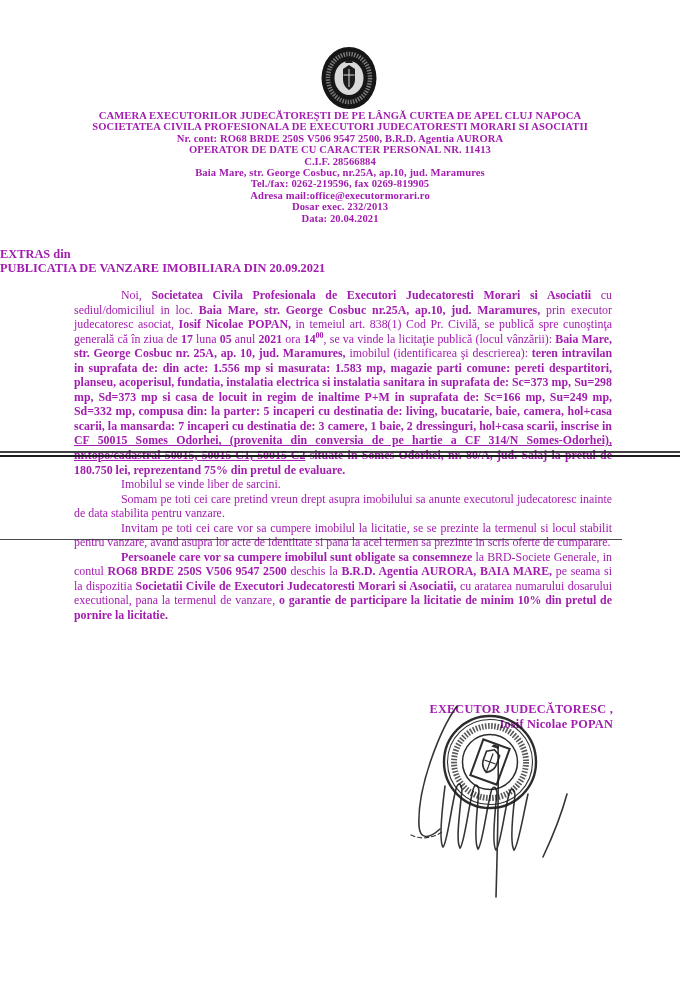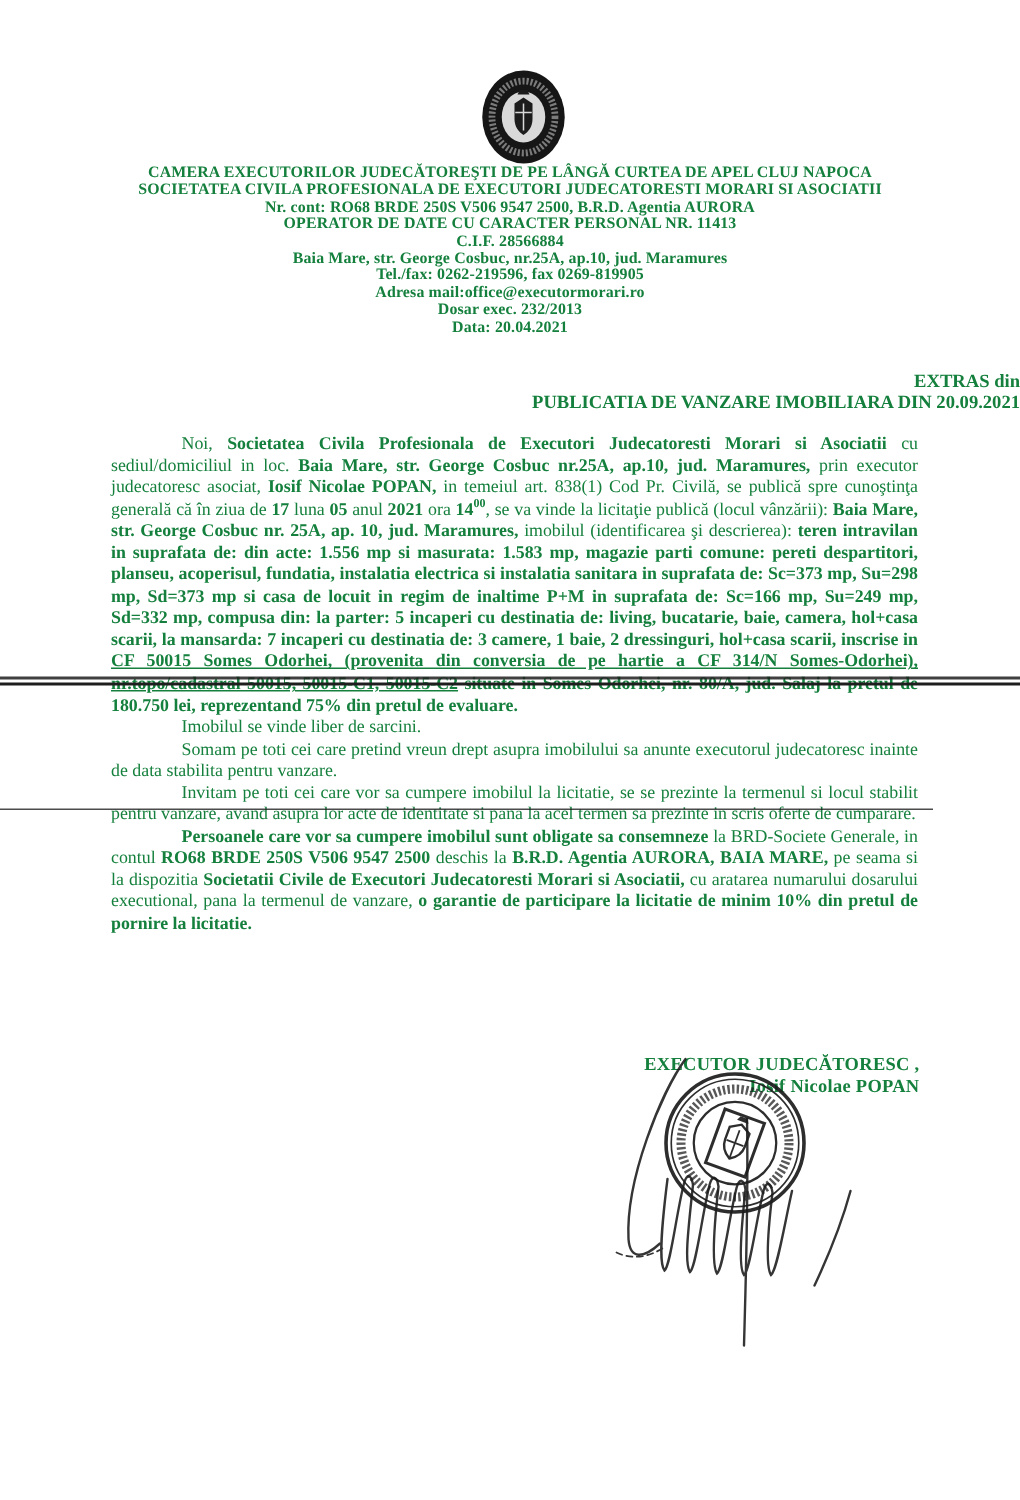--- a/index.html
+++ b/index.html
@@ -1,33 +1,33 @@
 <!DOCTYPE html>
 <html><head>
 <meta charset="utf-8">
 <style>
   * { margin:0; padding:0; box-sizing:border-box; }
   html,body { background:#e8e8e8; }
   .page {
     position:relative; width:680px; height:1000px; margin:0 auto;
     background:#ffffff; overflow:hidden;
-    font-family:"Liberation Serif", serif; color:#15803d;
+    font-family:"Liberation Serif", serif; color:#a21caf;
   }
   
   .emblem { position:absolute; left:319px; top:45px; width:60px; height:66px; }
   
   .org-header {
     position:absolute; left:0; top:110px; width:100%;
     text-align:center; font-weight:bold; font-size:10.6px; line-height:11.4px;
     letter-spacing:.1px;
   }
   
   .doc-title {
     position:absolute; left:0; top:247px; width:100%;
-    text-align:right; font-weight:bold; font-size:12.4px; line-height:14.4px;
+    text-align:left; font-weight:bold; font-size:12.4px; line-height:14.4px;
   }
   
   .body-text {
     position:absolute; left:74px; top:288px; width:538px;
     font-size:11.9px; line-height:14.55px; text-align:justify;
   }
   .para { text-indent:47px; }
   .b { font-weight:bold; }
   .u { text-decoration:underline; }
   .sup { vertical-align:super; font-size:8px; line-height:0; }

